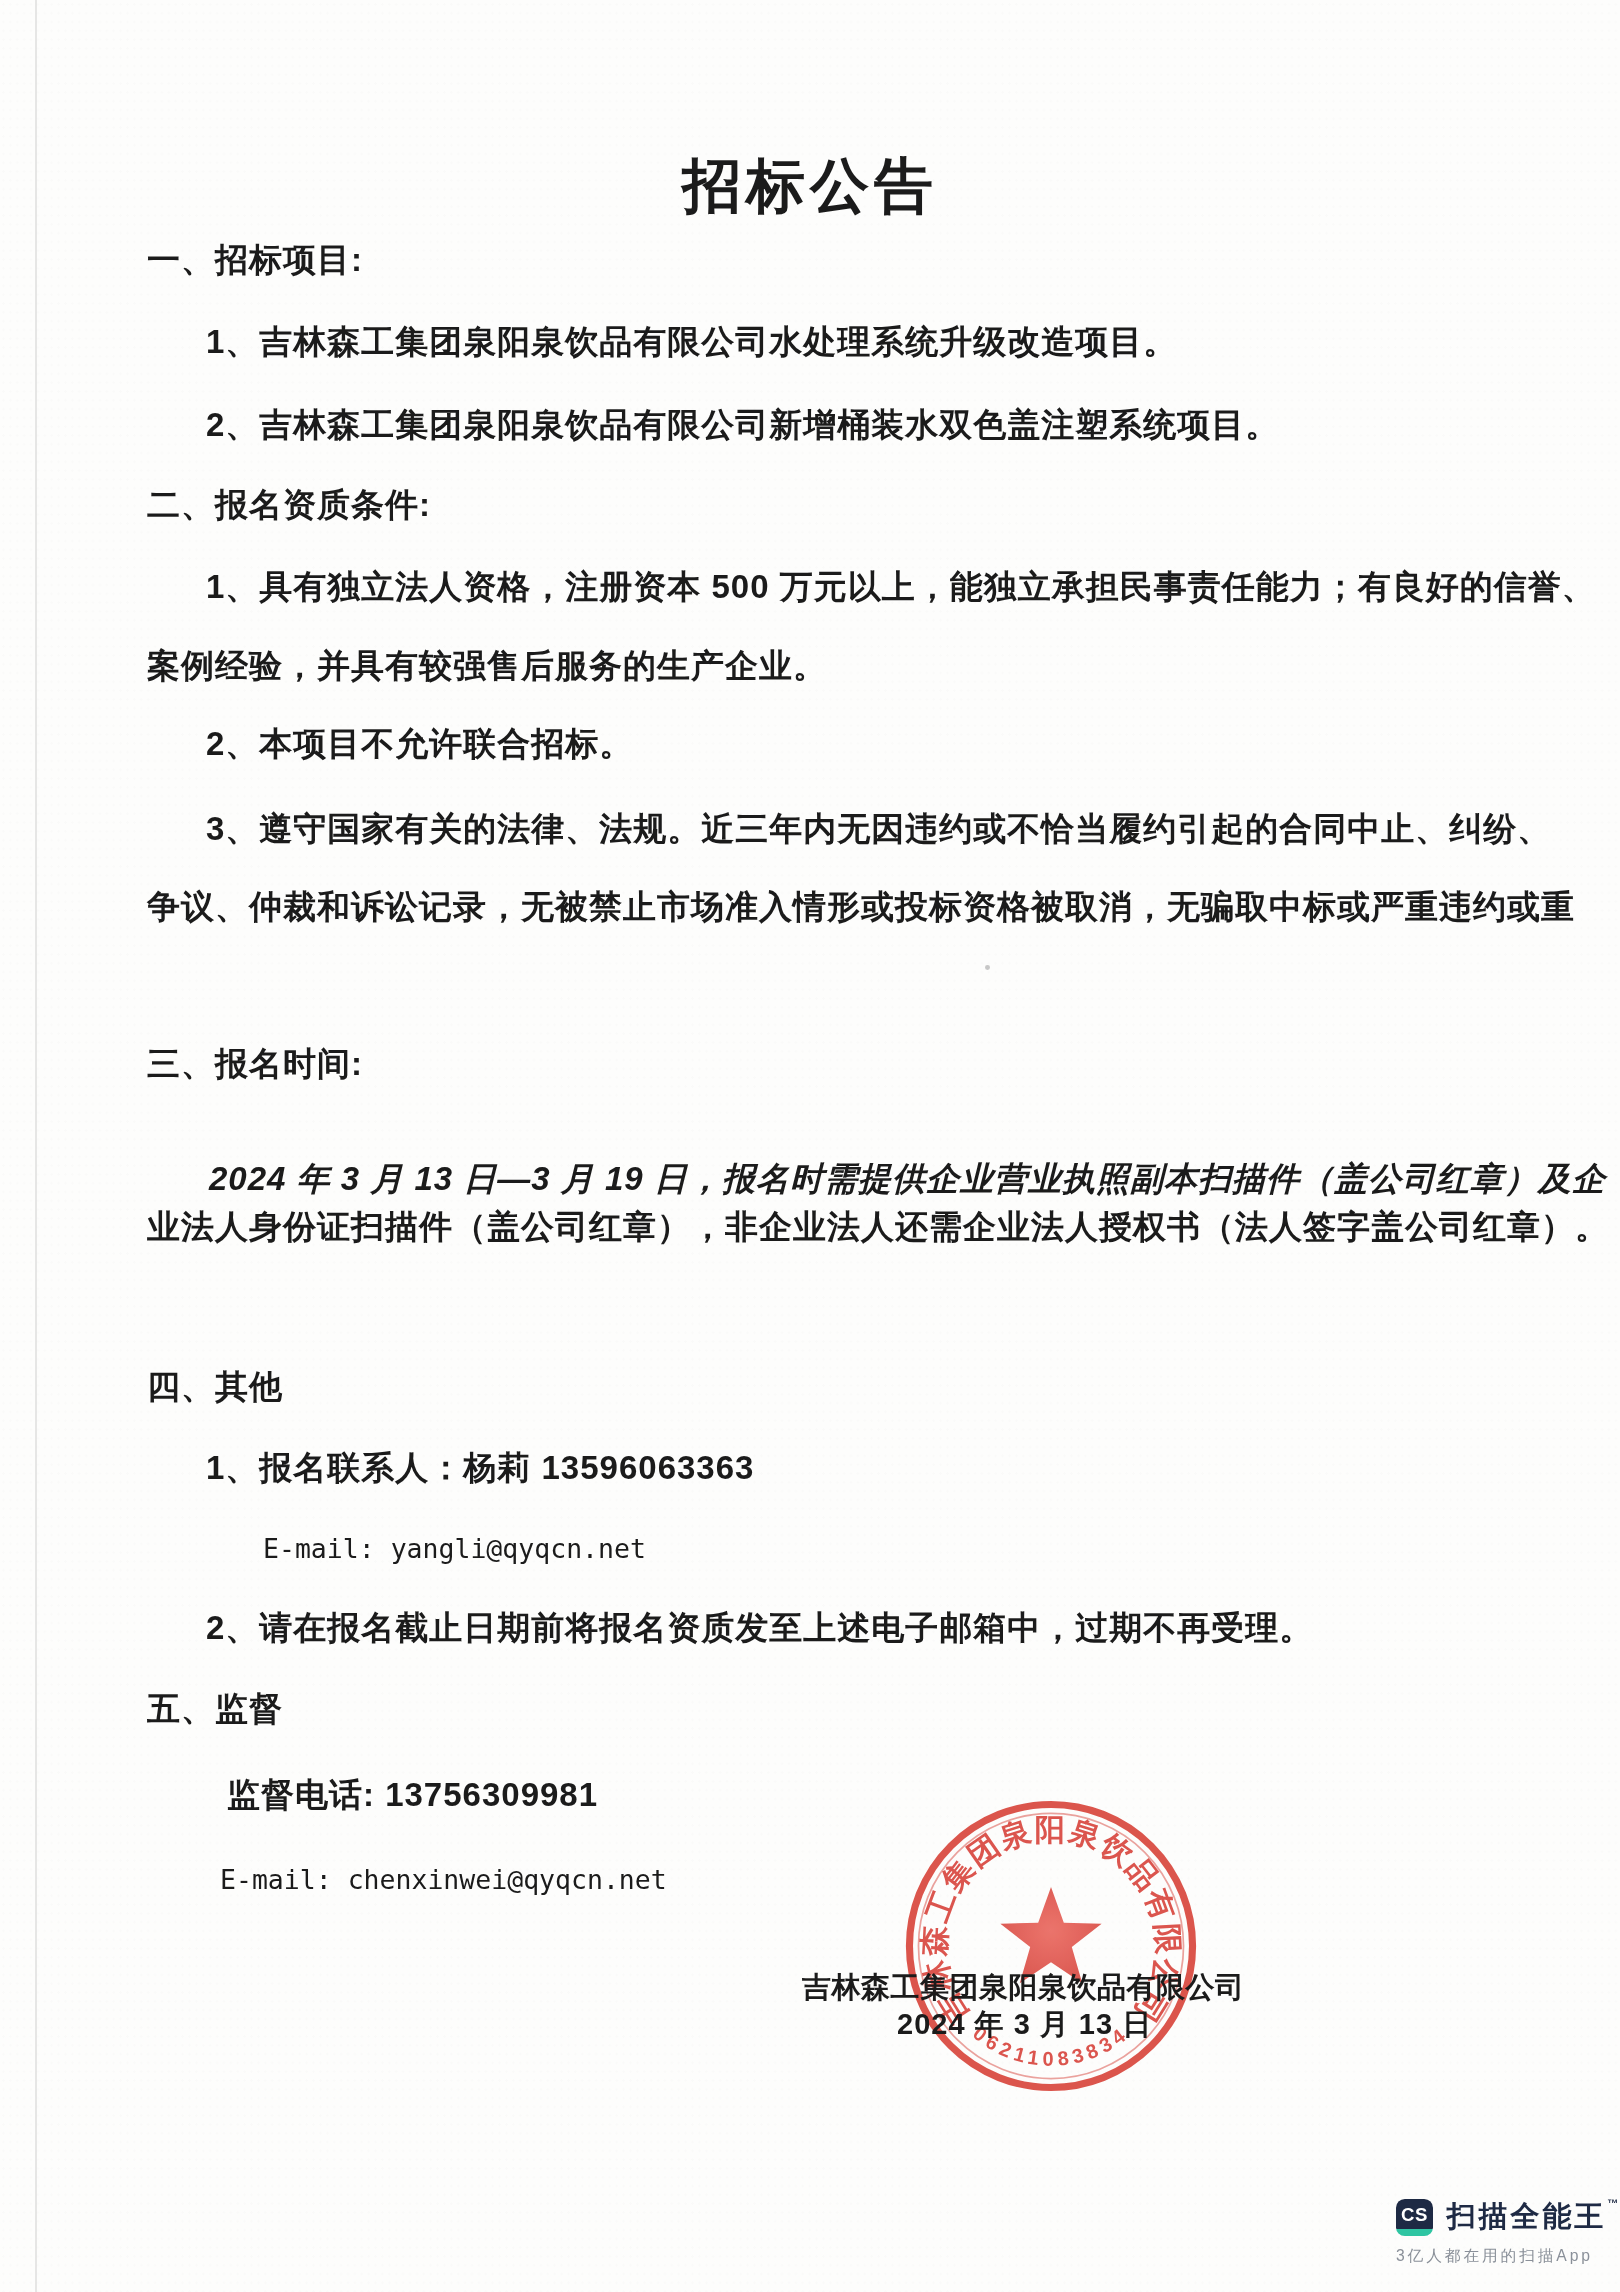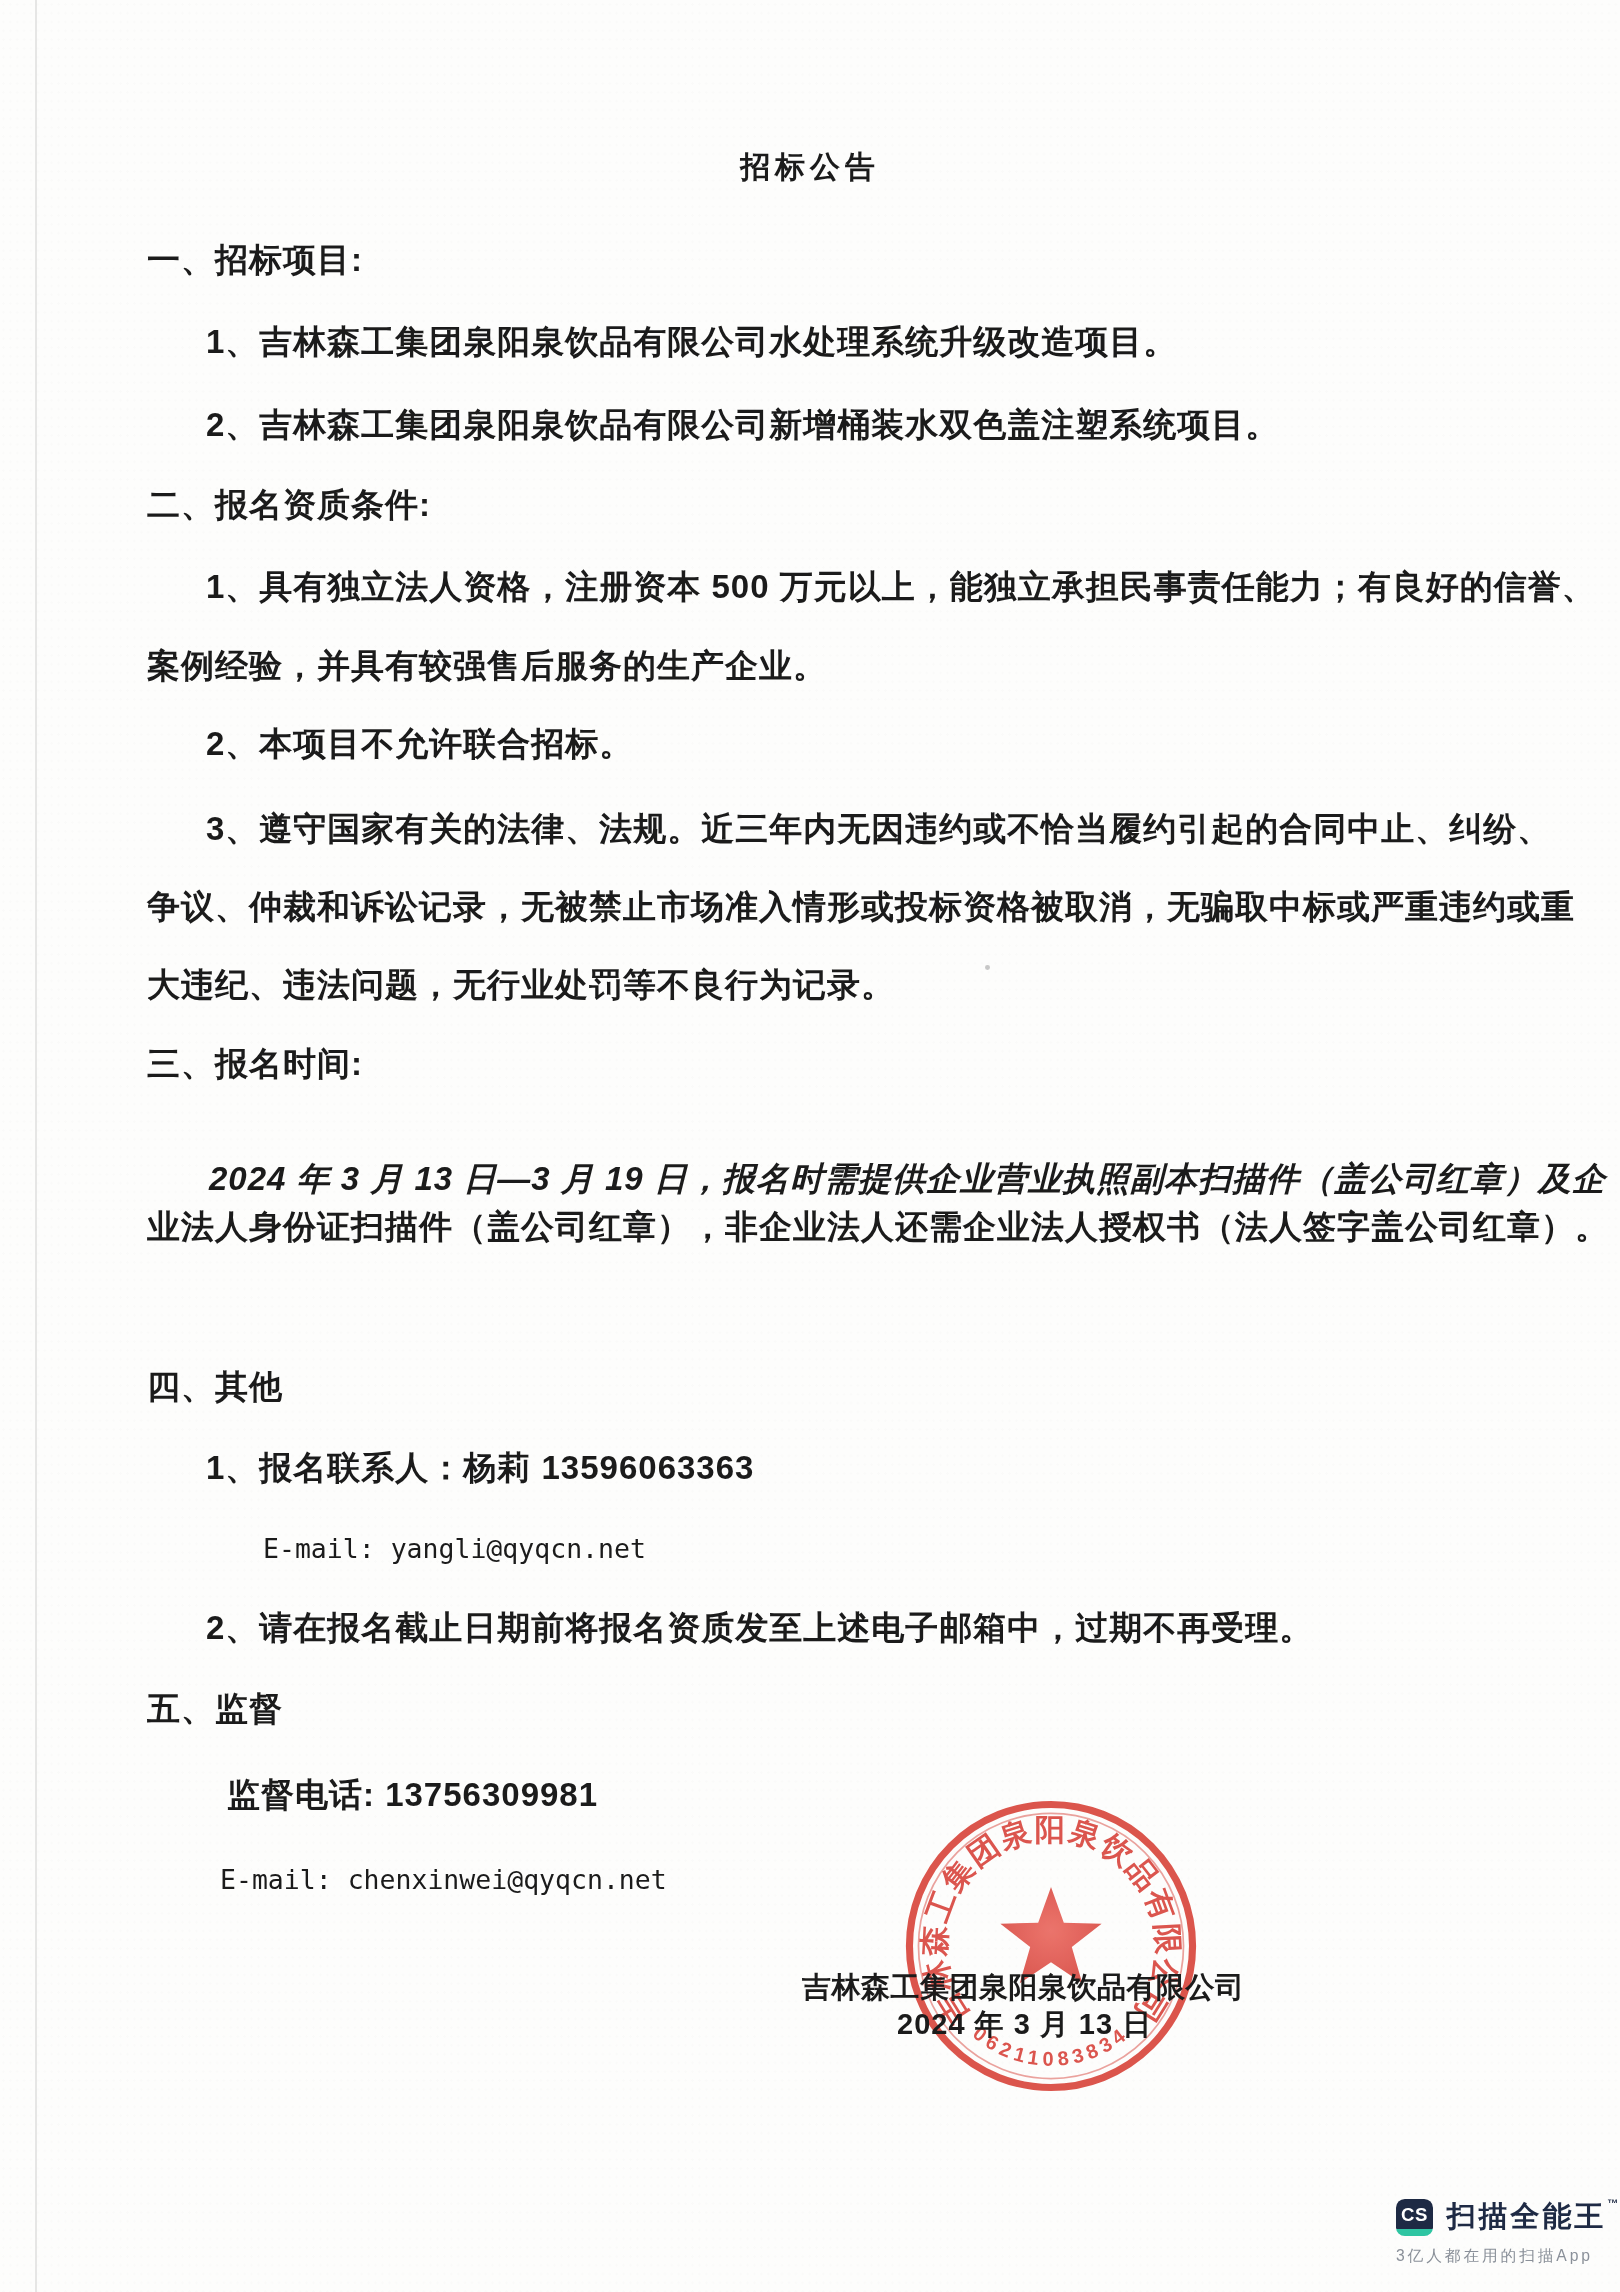--- a/index.html
+++ b/index.html
@@ -16,21 +16,21 @@
   .scan-line{
     position:absolute;left:35px;top:0;width:2px;height:2293px;
     background:#c9c9c9;opacity:.45;z-index:0;
   }
   .speck{
     position:absolute;width:4.9px;height:4.9px;border-radius:50%;
     background:#9a9a9a;opacity:.55;z-index:0;
   }
   .title{
     position:absolute;top:147px;left:0;width:100%;
-    text-align:center;font-size:30px;font-weight:700;letter-spacing:4.9px;
+    text-align:center;font-size:59px;font-weight:700;letter-spacing:4.9px;
     z-index:2;
   }
   .line{
     position:absolute;font-size:33px;line-height:1.15;font-weight:600;
     letter-spacing:1px;white-space:pre;z-index:2;text-align:right;
   }
   .mono{
     font-family:"DejaVu Sans Mono", monospace;
     font-size:26.5px;font-weight:400;letter-spacing:0;line-height:1.3;
   }
@@ -82,21 +82,20 @@
 
   <div class="line" style="top:241px;left:147px;">一、招标项目:</div>
   <div class="line" style="top:323px;left:206px;">1、吉林森工集团泉阳泉饮品有限公司水处理系统升级改造项目。</div>
   <div class="line" style="top:406px;left:206px;">2、吉林森工集团泉阳泉饮品有限公司新增桶装水双色盖注塑系统项目。</div>
   <div class="line" style="top:486px;left:147px;">二、报名资质条件:</div>
   <div class="line" style="top:568px;left:206px;">1、具有独立法人资格，注册资本 500 万元以上，能独立承担民事责任能力；有良好的信誉、</div>
   <div class="line" style="top:647px;left:147px;">案例经验，并具有较强售后服务的生产企业。</div>
   <div class="line" style="top:725px;left:206px;">2、本项目不允许联合招标。</div>
   <div class="line" style="top:810px;left:206px;">3、遵守国家有关的法律、法规。近三年内无因违约或不恰当履约引起的合同中止、纠纷、</div>
   <div class="line" style="top:888px;left:147px;">争议、仲裁和诉讼记录，无被禁止市场准入情形或投标资格被取消，无骗取中标或严重违约或重</div>
-  <div class="line" style="top:966px;left:147px;">大违纪、违法问题，无行业处罚等不良行为记录。</div>
   <div class="line" style="top:1045px;left:147px;">三、报名时间:</div>
   <div class="line" style="top:1160px;left:209px;font-style:italic;">2024 年 3 月 13 日—3 月 19 日，报名时需提供企业营业执照副本扫描件（盖公司红章）及企</div>
   <div class="line" style="top:1208px;left:147px;">业法人身份证扫描件（盖公司红章），非企业法人还需企业法人授权书（法人签字盖公司红章）。</div>
   <div class="line" style="top:1368px;left:147px;">四、其他</div>
   <div class="line" style="top:1449px;left:206px;">1、报名联系人：杨莉 13596063363</div>
   <div class="line mono" style="top:1532px;left:263px;">E-mail: yangli@qyqcn.net</div>
   <div class="line" style="top:1609px;left:206px;">2、请在报名截止日期前将报名资质发至上述电子邮箱中，过期不再受理。</div>
   <div class="line" style="top:1690px;left:147px;">五、监督</div>
   <div class="line" style="top:1776px;left:227px;">监督电话: 13756309981</div>
   <div class="line mono" style="top:1863px;left:220px;">E-mail: chenxinwei@qyqcn.net</div>

